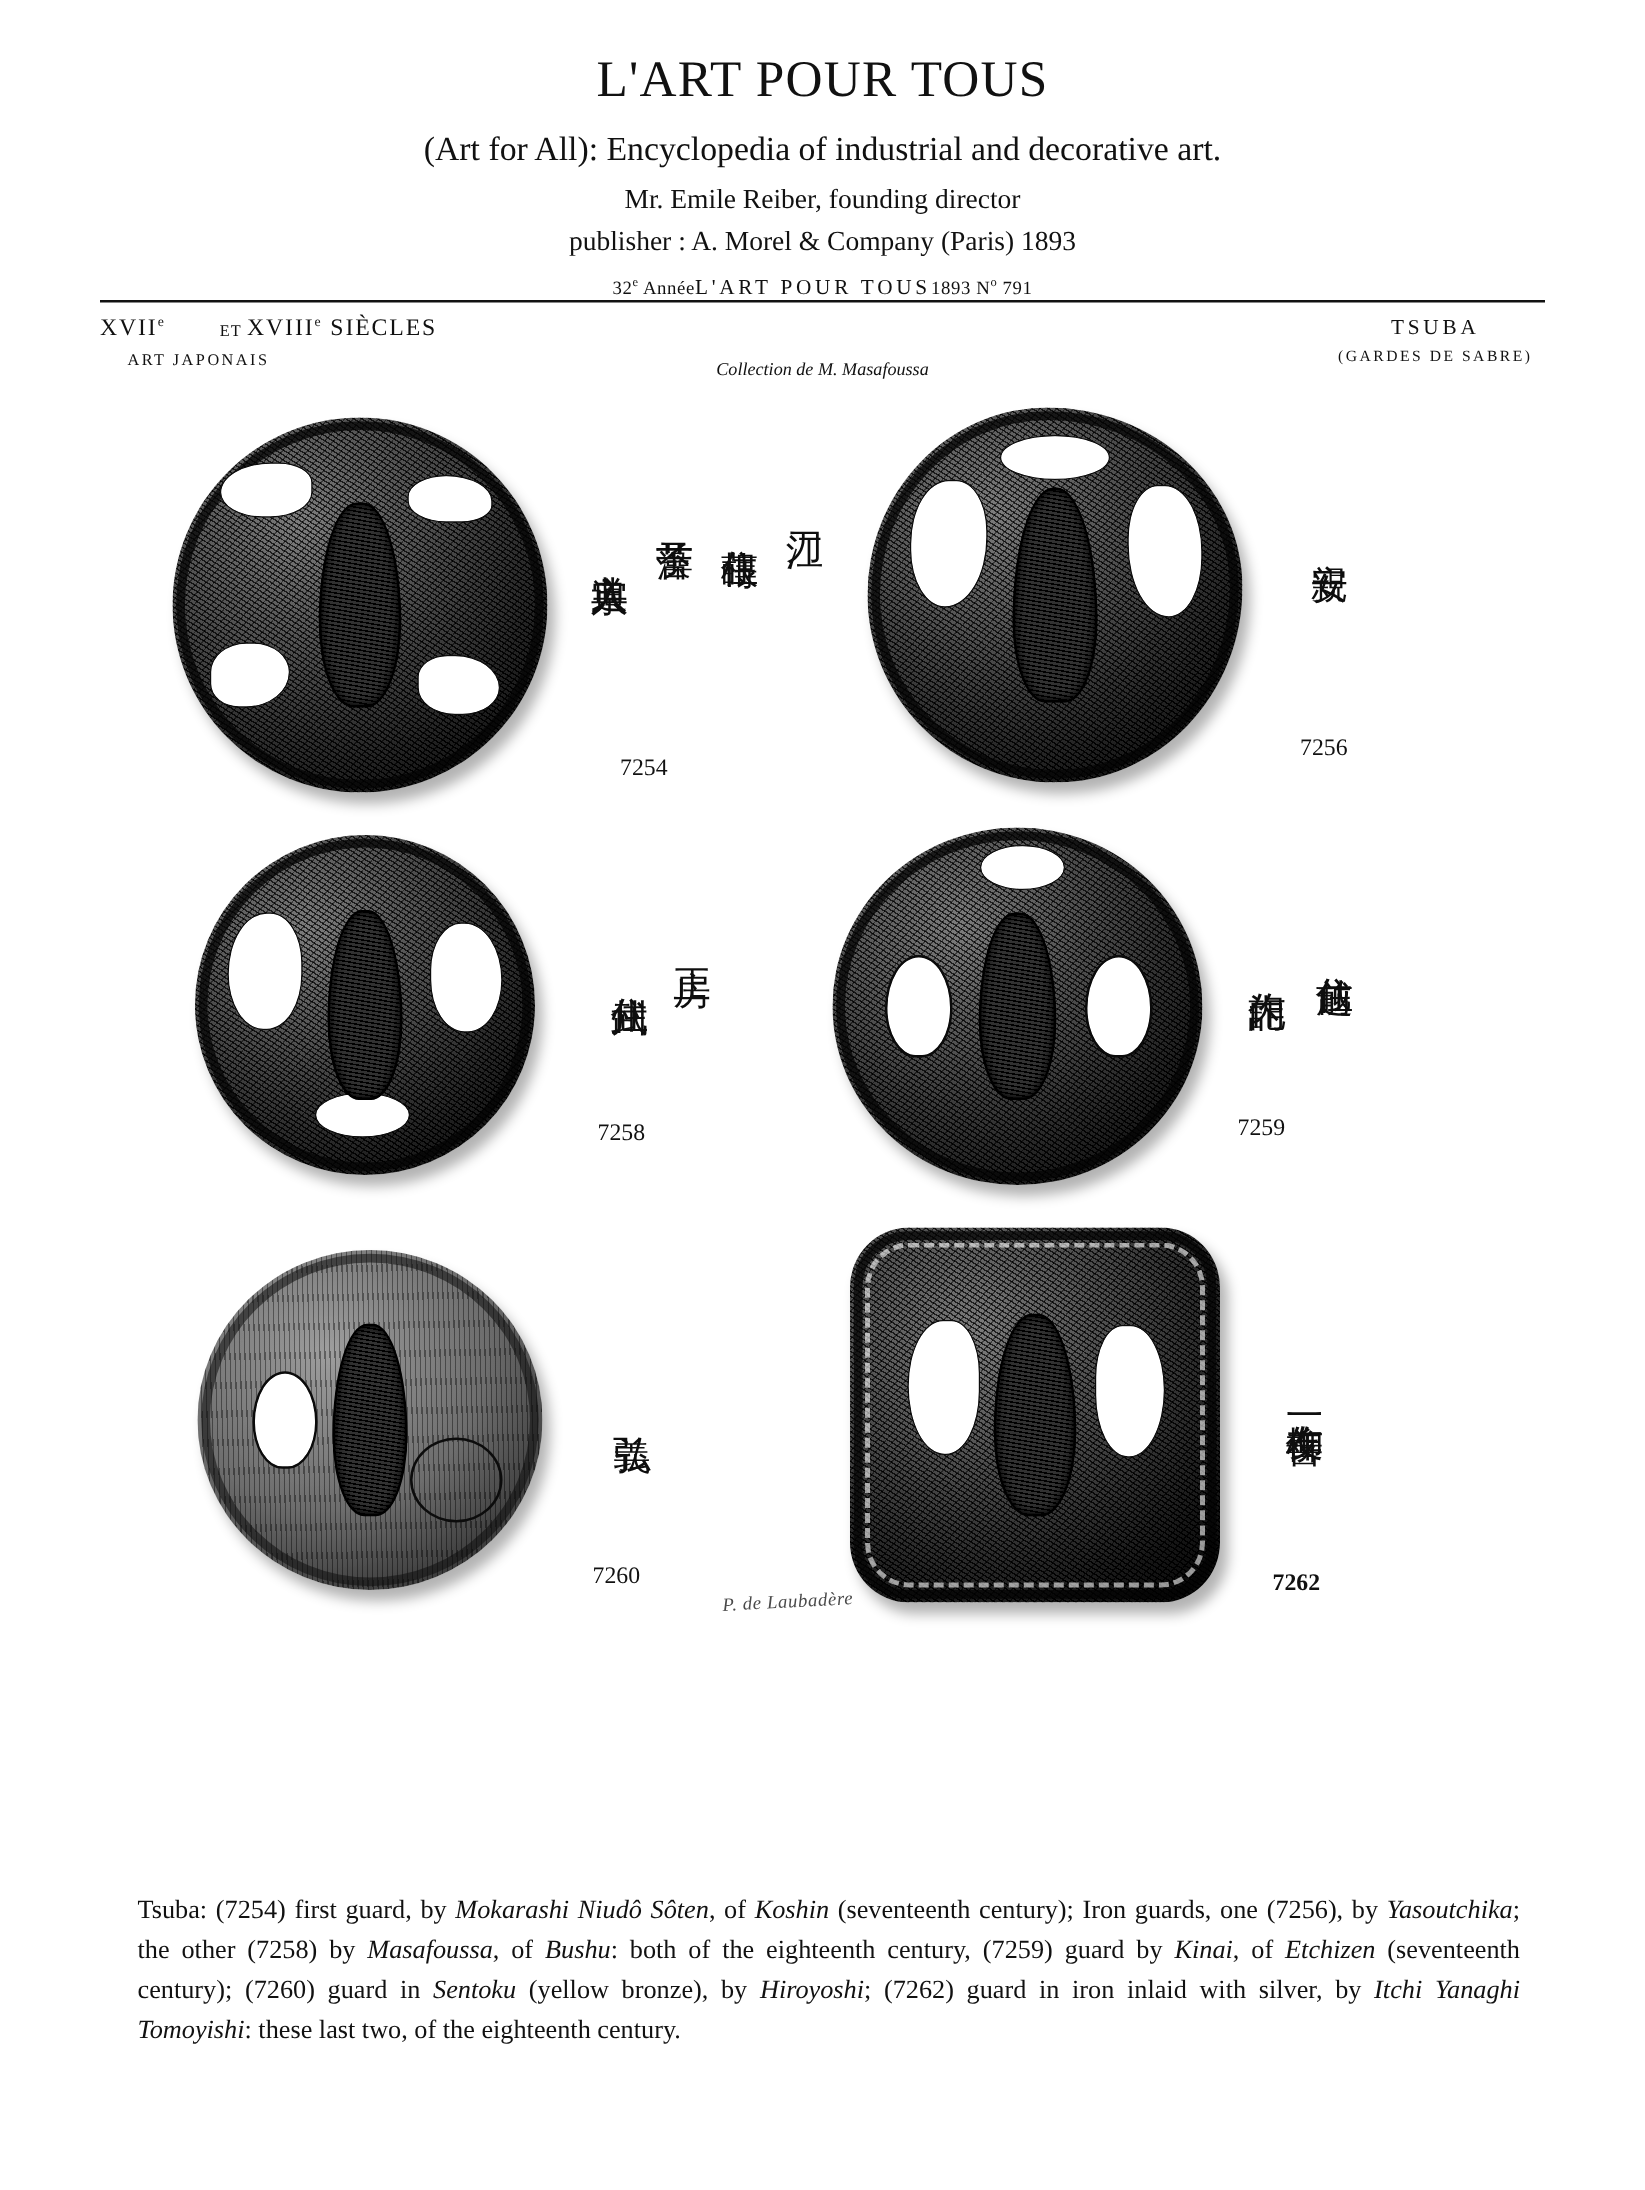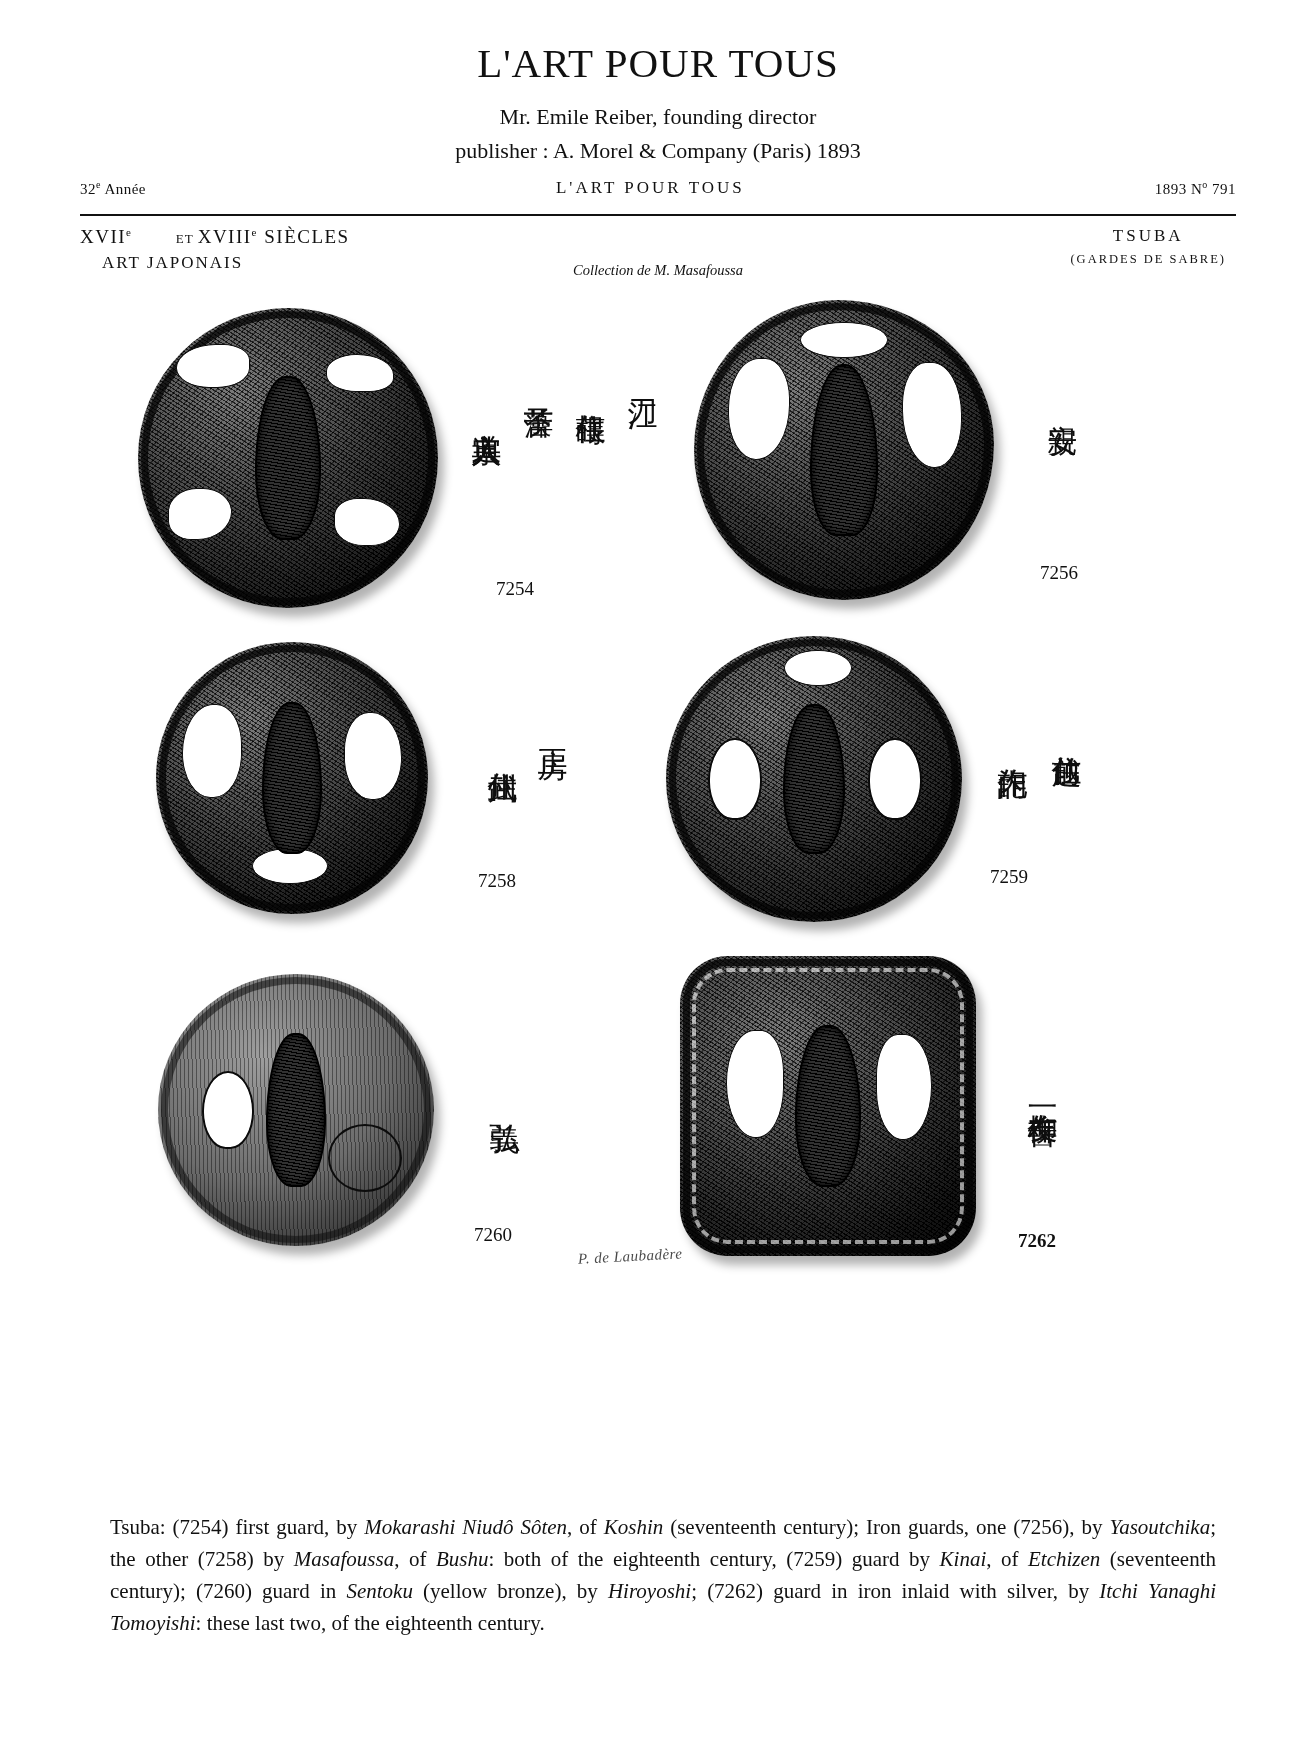--- a/index.html
+++ b/index.html
@@ -52,23 +52,23 @@
   }
 
   
   .plate {
     margin: 0 20px;
     position: relative;
   }
   .runhead {
     display: flex;
     align-items: flex-end;
-    justify-content: space-between;
+    justify-content: center;
     border-bottom: 2px solid #111;
-    padding-bottom: 16px;
+    padding-bottom: 0;
     font-family: "Liberation Serif", serif;
   }
   .runhead-left {
     font-size: 15px;
     letter-spacing: 0.5px;
   }
   .runhead-center {
     font-size: 17px;
     letter-spacing: 3px;
   }
@@ -92,21 +92,21 @@
     top: 0;
     text-align: left;
   }
   .subhead-left .l1 {
     font-size: 19px;
     letter-spacing: 1.5px;
   }
   .subhead-left .l1 sup { font-size: 11px; vertical-align: super; }
   .subhead-left .l1 .sm { font-size: 13px; letter-spacing: 1px; margin-left: 39px; }
   .subhead-left .l2 {
-    font-size: 17px;
+    font-size: 13px;
     letter-spacing: 2px;
     margin-top: 5px;
     padding-left: 22px;
   }
   .subhead-right {
     position: absolute;
     right: 10px;
     top: 0;
     text-align: center;
   }
@@ -245,20 +245,21 @@
   }
   .caption i { font-style: italic; }
 </style>
 </head>
 <body>
 
 <div class="page">
 
   <div class="masthead">
     <h1 class="masthead-title">L'ART POUR TOUS</h1>
+    <div class="masthead-sub1">(Art for All): Encyclopedia of industrial and decorative art.</div>
     <div class="masthead-sub2">Mr. Emile Reiber, founding director</div>
     <div class="masthead-sub3">publisher : A. Morel &amp; Company (Paris) 1893</div>
   </div>
 
   <div class="plate">
 
     <div class="runhead">
       <div class="runhead-left"><span>32</span><sup>e</sup><span> Année</span></div>
       <div class="runhead-center">L'ART POUR TOUS</div>
       <div class="runhead-right"><span>1893 N</span><sup>o</sup><span> 791</span></div>

